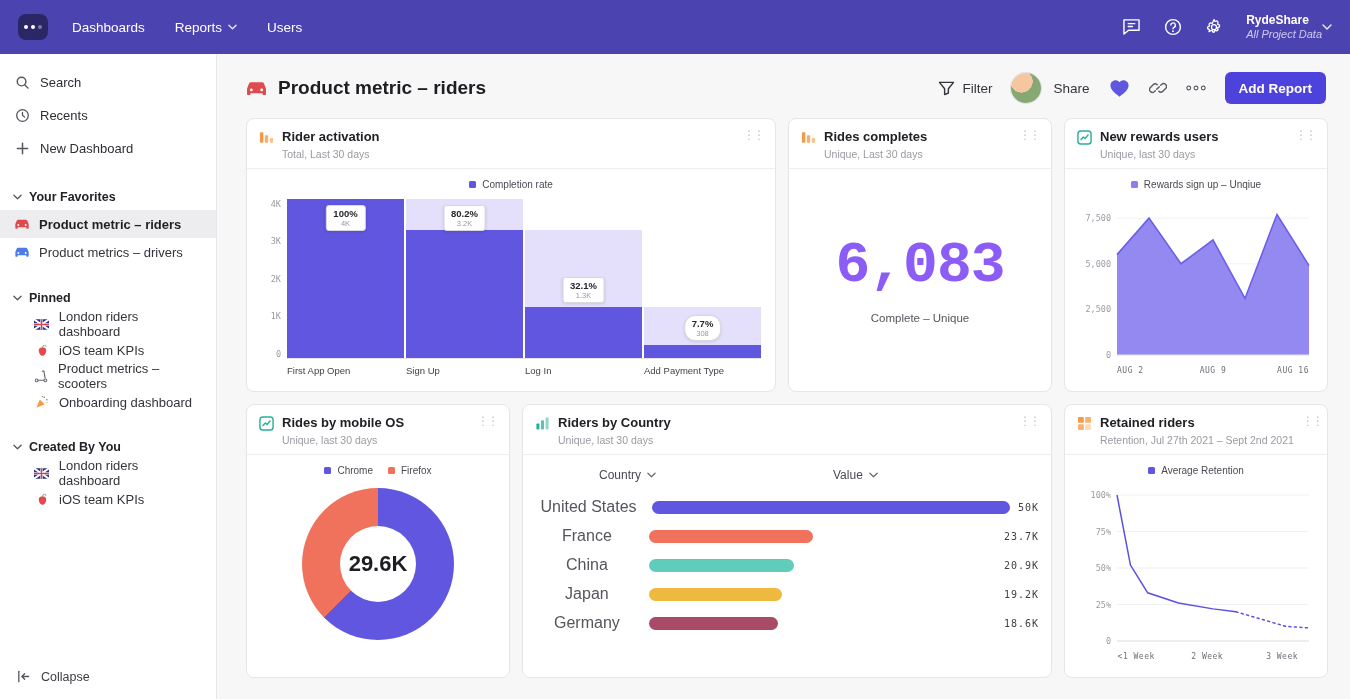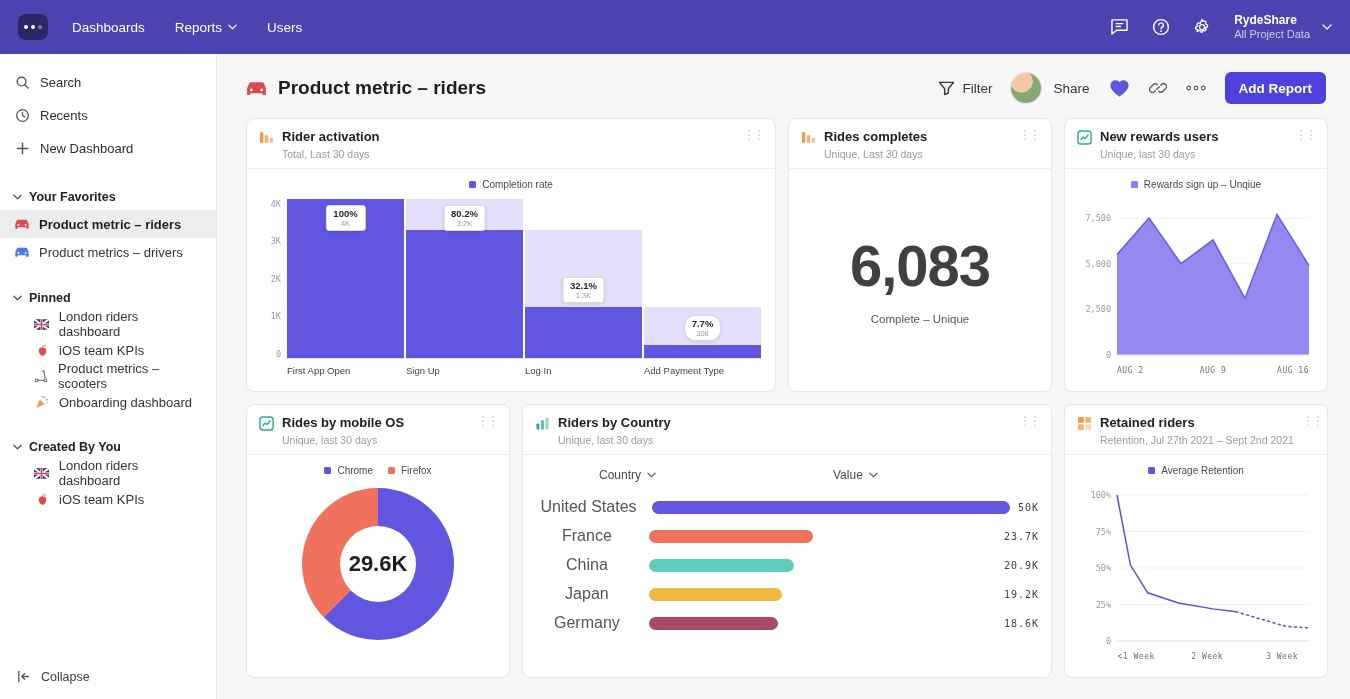--- a/index.html
+++ b/index.html
@@ -10,23 +10,23 @@
 .topbar{position:absolute;top:0;left:0;right:0;height:54px;background:#4B44B0;display:flex;align-items:center;padding:0 18px;color:#fff;z-index:20;}
 .logo{width:30px;height:26px;border-radius:8px;background:#2B2766;display:flex;align-items:center;justify-content:center;gap:3px;margin-right:24px;cursor:pointer;}
 .logo i{width:4px;height:4px;border-radius:50%;background:#fff;display:block;}
 .logo i.dim{opacity:.4;}
 .tb-nav{display:flex;align-items:center;gap:30px;font-size:13.5px;font-weight:500;}
 .tb-nav a{color:#fff;display:flex;align-items:center;gap:6px;cursor:pointer;}
 .chev-w{display:flex;color:#fff;opacity:.9;}
 .tb-search{position:absolute;left:50%;top:11px;transform:translateX(-50%);width:356px;height:32px;border-radius:6px;background:#5950C4;border:1px solid #8680DC;display:flex;align-items:center;gap:10px;padding:0 13px;font-size:13px;color:#E4E1F8;cursor:pointer;}
 .tb-right{margin-left:auto;display:flex;align-items:center;gap:23px;}
 .tb-icon{display:flex;color:#fff;cursor:pointer;}
-.tb-project{display:flex;align-items:center;gap:12px;cursor:pointer;justify-content:flex-end;}
+.tb-project{display:flex;align-items:center;cursor:pointer;justify-content:flex-end;}
 .pname{font-size:12px;font-weight:700;line-height:1.2;}
-.pscope{font-size:11px;color:#CFCBF0;line-height:1.2;margin-top:1px;}
+.pscope{font-size:11px;color:#CFCBF0;line-height:1.2;margin-top:1px;font-style:italic;}
 
 
 .sidebar{position:absolute;top:54px;left:0;bottom:0;width:217px;background:#fff;border-right:1px solid #E8E8EC;display:flex;flex-direction:column;padding-top:12px;z-index:10;}
 .side-item{display:flex;align-items:center;gap:10px;height:33px;padding:0 14px;font-size:13px;color:#34343B;cursor:pointer;}
 .side-item .sicon{width:16px;display:flex;justify-content:center;color:#56565E;}
 .top-items .side-item{font-weight:500;color:#2E2E35;}
 .side-header{display:flex;align-items:center;gap:7px;height:26px;padding:0 13px;font-size:12.5px;font-weight:700;color:#222228;margin-top:19px;cursor:pointer;}
 .side-header .chev{display:flex;color:#55555C;}
 .fav-item{height:28px;gap:9px;}
 .fav-item.selected{background:#EDEDF0;font-weight:600;color:#1F1F24;}
@@ -68,21 +68,21 @@
 .fbar-back{position:absolute;bottom:0;left:0;right:0;background:#E4E0FB;}
 .fbar{position:absolute;bottom:0;left:0;right:0;background:#6056E0;}
 .flabel{position:absolute;left:50%;transform:translateX(-50%);background:#fff;border:1px solid #D8D8DE;border-radius:3px;box-shadow:0 1px 3px rgba(20,20,40,.12);padding:2px 7px;text-align:center;z-index:3;}
 .flabel .p{font-size:9.5px;font-weight:700;color:#26262B;white-space:nowrap;}
 .flabel .c{font-size:7.5px;color:#9B9BA3;white-space:nowrap;}
 .funnel-x{display:flex;gap:2px;margin-left:26px;margin-top:6px;}
 .funnel-x span{flex:1;font-size:9.5px;color:#3F3F46;}
 
 
 .big-number-body{display:flex;flex-direction:column;align-items:center;justify-content:center;}
-.big-number{font-size:58px;font-weight:700;color:#404040;letter-spacing:-1px;}
+.big-number{font-size:58px;font-weight:700;color:#8b5cf6;letter-spacing:-1px;font-family:Liberation Mono, monospace;}
 .big-caption{font-size:11.5px;color:#55555C;margin-top:14px;}
 
 
 .donut-wrap{display:flex;justify-content:center;margin-top:12px;}
 .donut{width:152px;height:152px;border-radius:50%;position:relative;cursor:pointer;}
 .donut::after{content:"";position:absolute;inset:38px;background:#fff;border-radius:50%;z-index:1;}
 .donut-center{position:absolute;inset:0;display:flex;align-items:center;justify-content:center;font-size:22px;font-weight:700;color:#1D1D22;z-index:2;}
 
 
 .tbl-head{position:relative;height:30px;margin-top:2px;}

